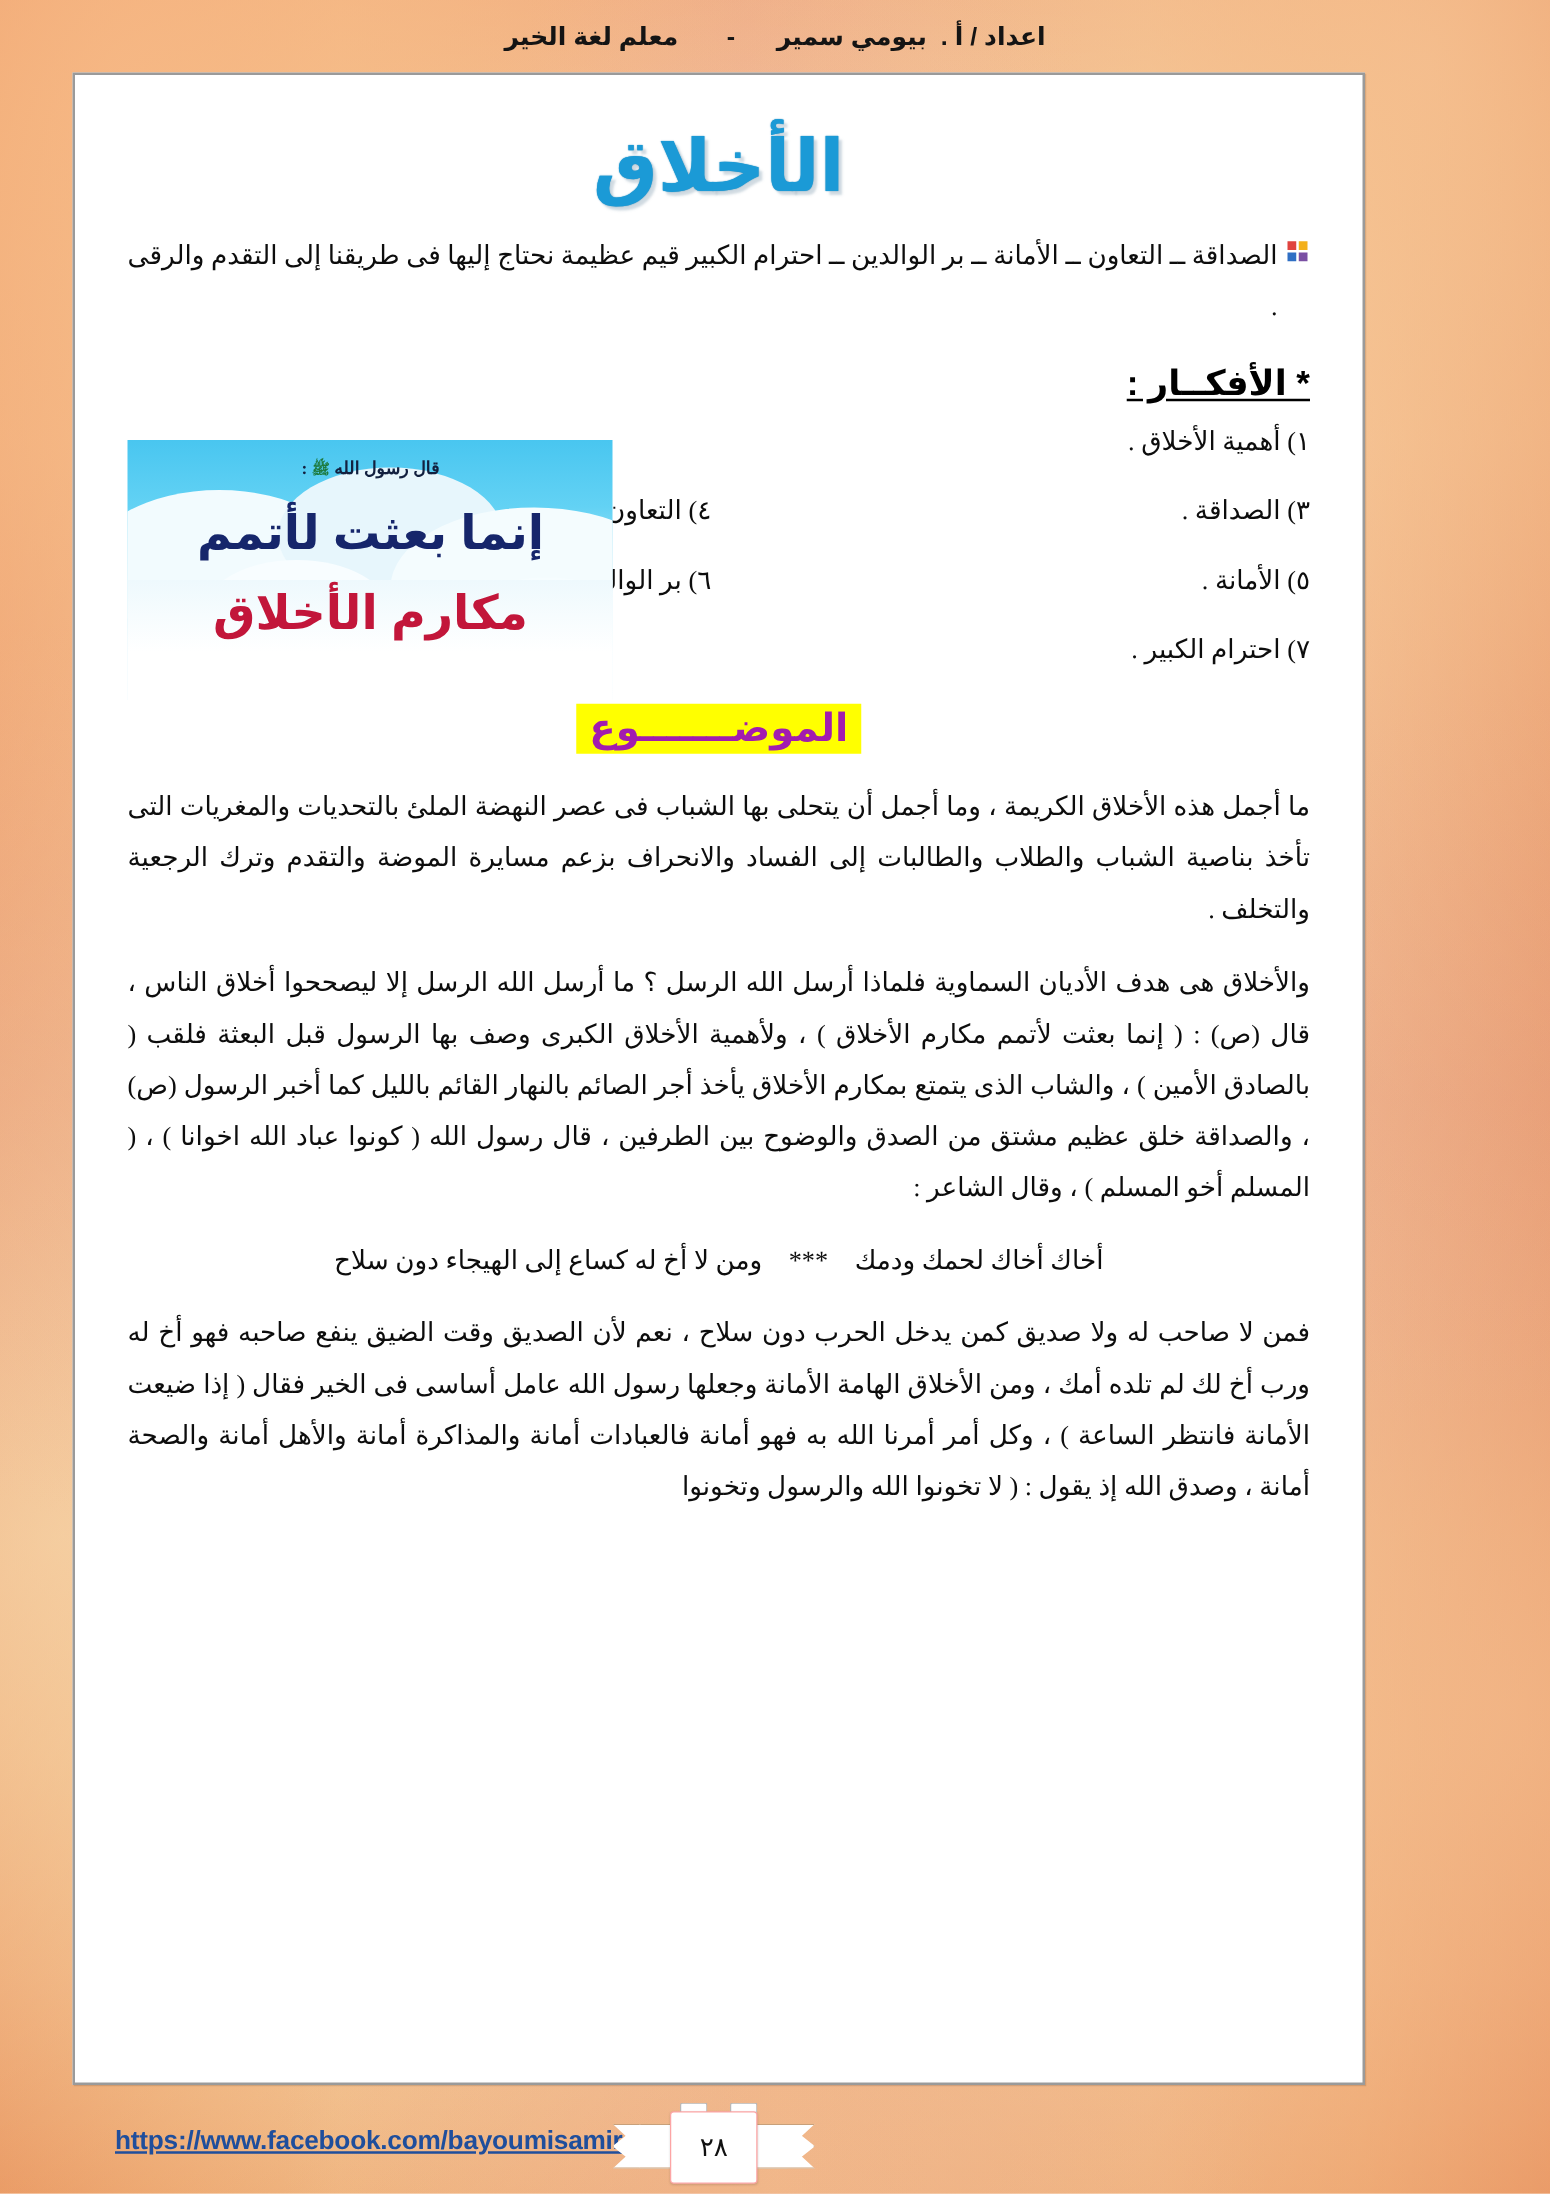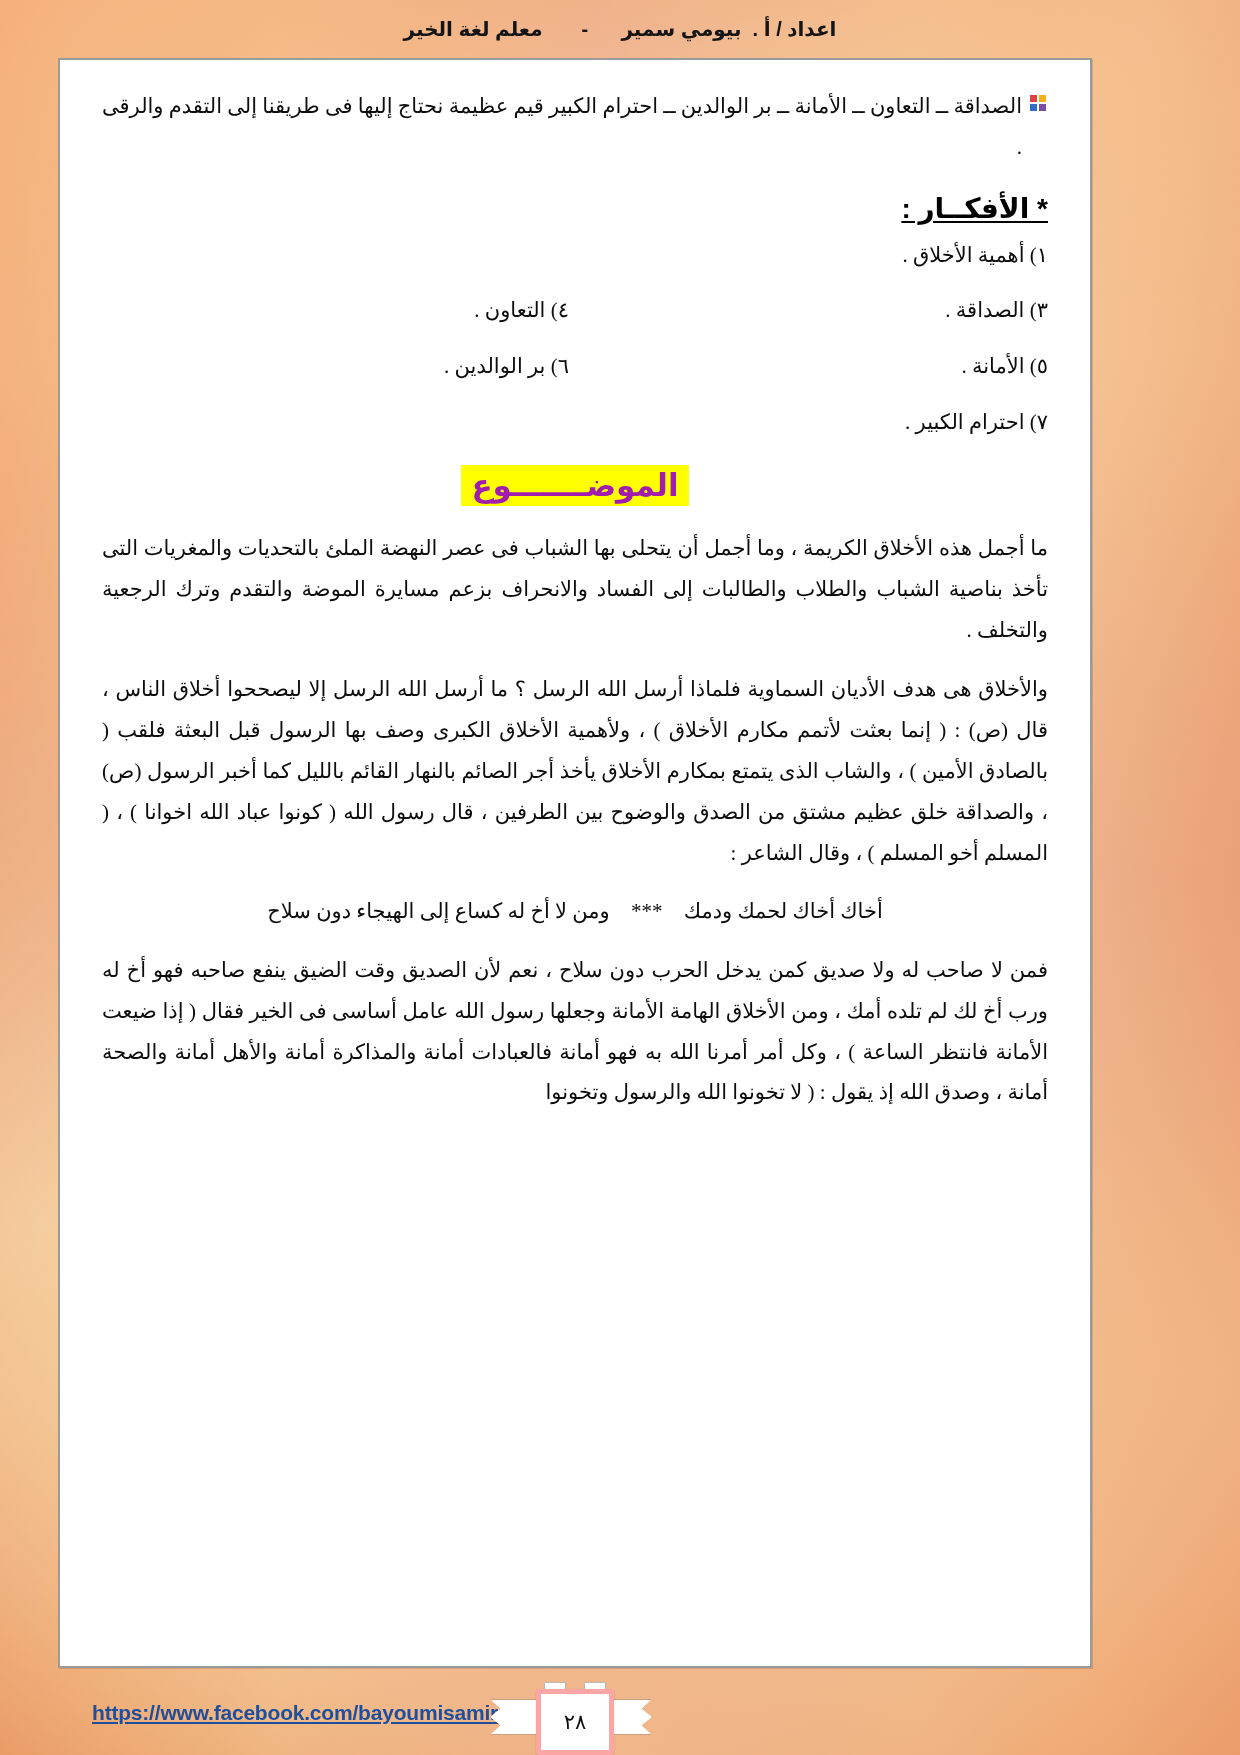--- a/index.html
+++ b/index.html
@@ -195,21 +195,21 @@
     position:absolute;left:0;top:10px;width:160px;height:34px;
     background:#ffffff;border:1px solid #c8a07a;
     clip-path:polygon(0% 0%, 86% 0%, 100% 50%, 86% 100%, 0% 100%, 12% 50%);
   }
   .ribbon-band.flip{
     left:0;
     clip-path:polygon(14% 0%, 100% 0%, 88% 50%, 100% 100%, 14% 100%, 0% 50%);
   }
   .page-box{
     position:absolute;left:46px;top:0;width:68px;height:56px;
-    background:#ffffff;border:5px solid #fca5a5;border-radius:3px;
+    background:#ffffff;border:1px solid #fca5a5;border-radius:3px;
     display:flex;align-items:center;justify-content:center;
     font-family:"Liberation Serif","DejaVu Serif",serif;
     font-size:21px;color:#111;box-shadow:0 1px 2px rgba(0,0,0,.15);
   }
   .page-tab{
     position:absolute;top:-7px;width:20px;height:10px;
     background:#fff;border:1px solid #b8b8b8;border-bottom:none;border-radius:2px 2px 0 0;
   }
   .page-tab.t1{left:54px;}
   .page-tab.t2{left:94px;}
@@ -220,31 +220,47 @@
 <div class="page-bg"></div>
 <div class="bg-tint"></div>
 
 <div class="doc-header">
   <div class="hdr-text">اعداد / أ .  بيومي سمير      -       معلم لغة الخير</div>
 </div>
 
 <div class="sheet">
   <div class="sheet-inner">
 
+    <div class="doc-title">الأخلاق</div>
 
     <div class="intro-row">
       <span class="bullet-icon">
         <i></i>
           <i></i>
           <i></i>
           <i></i>
       </span>
       <div class="para intro-text">الصداقة ــ التعاون ــ الأمانة ــ بر الوالدين ــ احترام الكبير قيم عظيمة نحتاج إليها فى طريقنا إلى التقدم والرقى .</div>
     </div>
 
+    <div class="hadith-figure">
+      <div class="cloud c1"></div>
+      <div class="cloud c2"></div>
+      <div class="cloud c3"></div>
+      <div class="cloud c4"></div>
+      <div class="cloud c5"></div>
+      <div class="cloud-base"></div>
+      <div class="hadith-top">
+        <span>قال رسول الله</span>
+        <span class="sallam">ﷺ</span>
+        <span>:</span>
+      </div>
+      <div class="hadith-l1">إنما بعثت لأتمم</div>
+      <div class="hadith-l2">مكارم الأخلاق</div>
+    </div>
 
     <div class="section-head">
       <u>* الأفكــار :</u>
     </div>
 
     <div class="idea-line">
       <span>١)</span>
       <span>أهمية الأخلاق .</span>
     </div>
 

